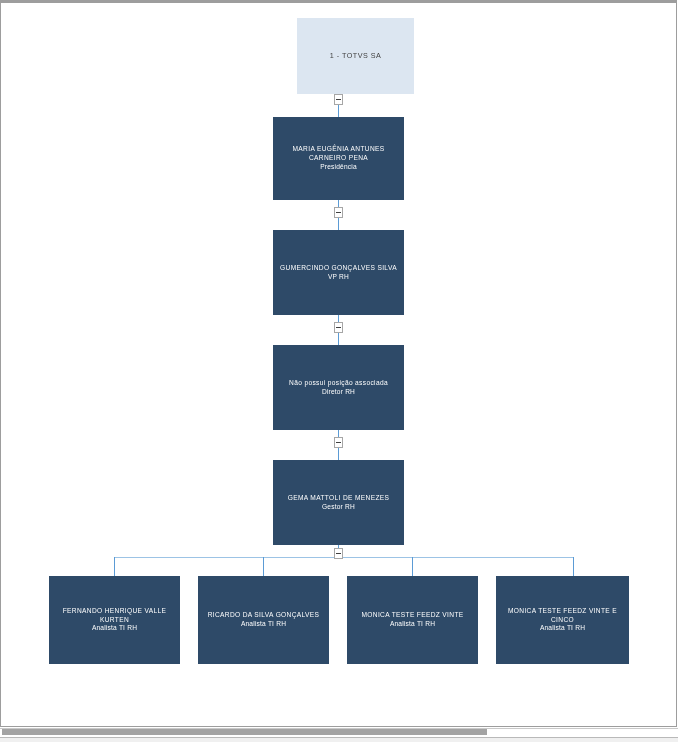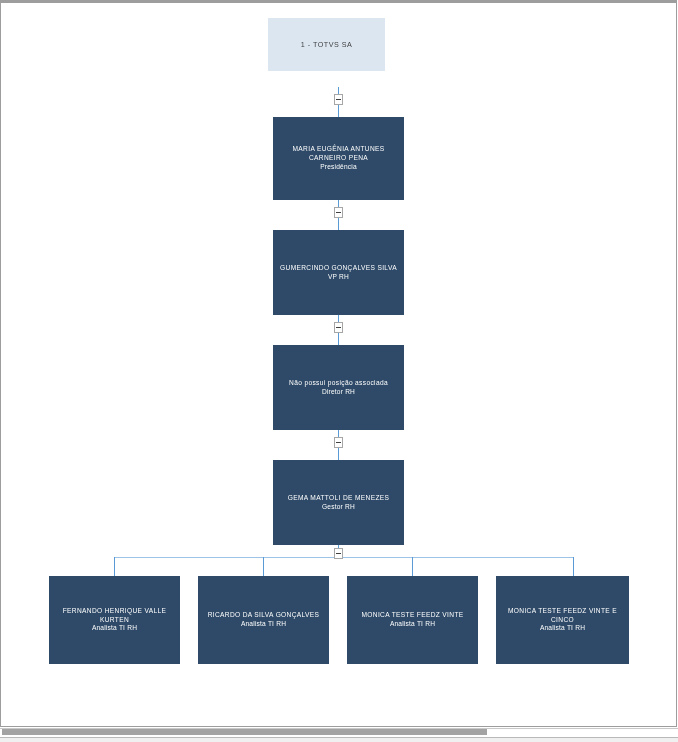--- a/index.html
+++ b/index.html
@@ -181,21 +181,21 @@
     <div class="toggle" style="left:326px; top:318px;">
       <span class="bar"></span>
     </div>
     <div class="toggle" style="left:326px; top:433px;">
       <span class="bar"></span>
     </div>
     <div class="toggle" style="left:326px; top:544px;">
       <span class="bar"></span>
     </div>
 
-    <div class="node root" style="left:260px; top:14px; width:117px; height:53px;">
+    <div class="node root" style="left:289px; top:14px; width:117px; height:76px;">
       <div class="node-inner">
         <span class="name">1 - TOTVS SA</span>
       </div>
     </div>
 
     <div class="node dark" style="left:265px; top:113px; width:131px; height:83px;">
       <div class="node-inner">
         <span class="name">MARIA EUGÊNIA ANTUNES CARNEIRO PENA</span>
         <span class="title">Presidência</span>
       </div>

